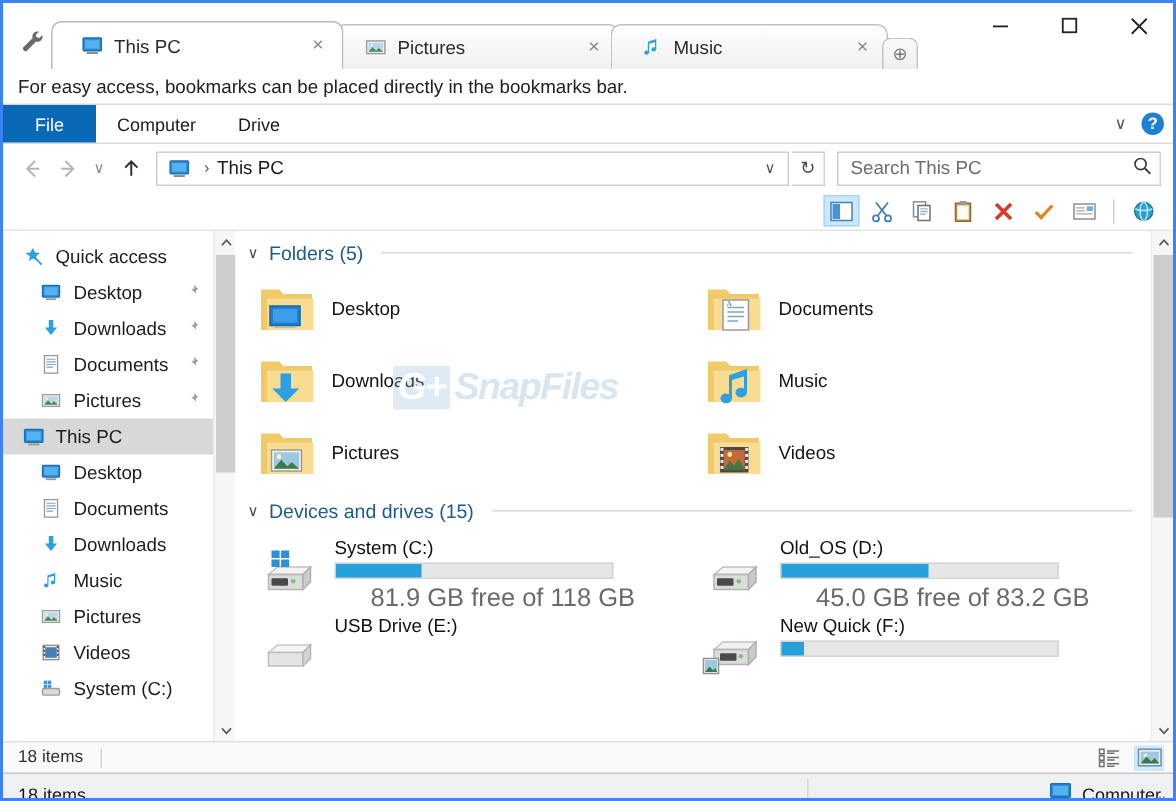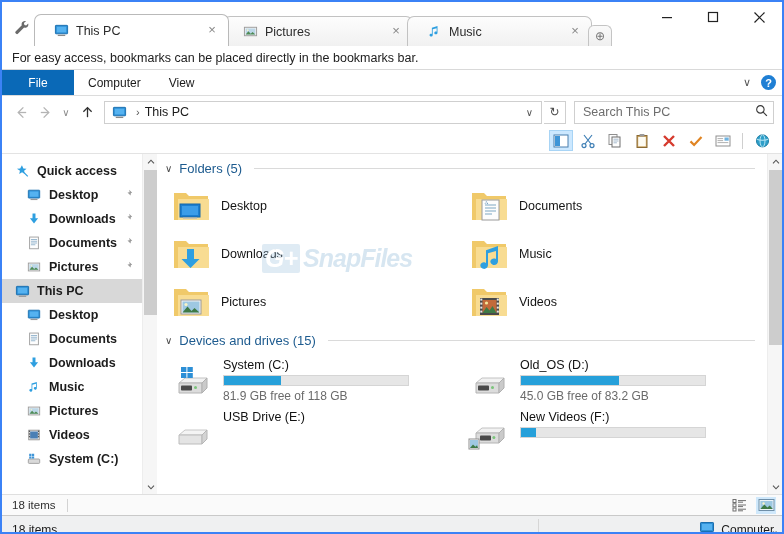--- a/index.html
+++ b/index.html
@@ -121,21 +121,21 @@
   
   .ribbon {
     height: 26px;
     background: #ffffff;
     border-bottom: 1px solid #dcdcdc;
     display: flex;
     align-items: stretch;
     position: relative;
   }
   .rb-file {
-    width: 72px;
+    width: 62px;
     background: #0a69b7;
     color: #fff;
     display: flex; align-items: center; justify-content: center;
     font-size: 12px;
   }
   .rb-tab {
     padding: 0 14px;
     display: flex; align-items: center;
     font-size: 12px;
     color: #1b1b1b;
@@ -187,21 +187,21 @@
   .crumb-drop { margin-left: auto; color:#555; font-size:10px; padding-right:4px;}
   .refreshbtn {
     width: 22px; height: 23px;
     border: 1px solid #cfcfcf;
     border-left: none;
     background: #fff;
     display: flex; align-items: center; justify-content: center;
     color: #4a4a4a; font-size: 12px;
   }
   .searchbox {
-    width: 200px;
+    width: 216px;
     height: 23px;
     border: 1px solid #cfcfcf;
     background: #fff;
     display: flex; align-items: center;
     padding: 0 5px 0 8px;
     margin-left: 6px;
     font-size: 12.5px;
     color: #6d6d6d;
   }
   .search-glyph { margin-left: auto; color:#3a3a3a; font-size:12px; }
@@ -232,21 +232,20 @@
   }
 
   
   .navpane {
     width: 140px;
     background: #ffffff;
     padding-top: 5px;
     overflow: hidden;
     position: relative;
     flex: none;
-    font-weight: bold;
   }
   .navrow {
     height: 24px;
     display: flex;
     align-items: center;
     padding-left: 24px;
     font-size: 12.5px;
     color: #1c1c1c;
     position: relative;
     white-space: nowrap;
@@ -324,21 +323,21 @@
   .drive-info { flex: 1; min-width: 0; padding-top: 1px;}
   .drive-name { font-size: 12.5px; color:#111; margin-bottom: 3px; }
   .drive-bar {
     height: 11px;
     background: #e6e6e6;
     border: 1px solid #d5d5d5;
     margin-bottom: 3px;
     max-width: 186px;
   }
   .drive-fill { height: 100%; background: #26a0da; }
-  .drive-free { font-size: 12px; color: #6a6a6a; }
+  .drive-free { font-size: 17px; color: #6a6a6a; margin-left: 24px; }
 
   .watermark {
     position: absolute;
     left: 105px; top: 90px;
     font-size: 25px;
     font-weight: bold;
     font-style: italic;
     color: rgba(110,165,205,0.28);
     letter-spacing: -1px;
     pointer-events: none;
@@ -472,21 +471,21 @@
   </div>
 
   <div class="ribbon">
     <div class="rb-file">
       <span>File</span>
     </div>
     <div class="rb-tab">
       <span>Computer</span>
     </div>
     <div class="rb-tab">
-      <span>View</span>
+      <span>Drive</span>
     </div>
     <div class="rb-right">
       <span class="rb-chevron">∨</span>
       <span class="rb-help">?</span>
     </div>
   </div>
 
   <div class="addressbar">
     <div class="navbtn">
       <svg width="15" height="15" viewBox="0 0 16 16">
@@ -943,21 +942,21 @@
               <path d="M8 16h23v10H8z" fill="#dcdcdc" stroke="#b4b4b4"></path>
               <path d="M31 16l5-5v10l-5 5z" fill="#cacaca" stroke="#b0b0b0"></path>
               <rect x="12" y="18.5" width="11" height="5" rx="0.8" fill="#4a4a4a"></rect>
               <rect x="24.4" y="19" width="3" height="3" rx="1.5" fill="#7bc47b"></rect>
               <rect x="1" y="22" width="10" height="10" fill="#fff" stroke="#8f8f8f"></rect>
               <rect x="2" y="23" width="8" height="8" fill="#9ec8e2"></rect>
               <path d="M2 31l3-3.6 2.4 2.4 1.6-1.6L10 31z" fill="#3f7a46"></path>
             </svg>
           </span>
           <div class="drive-info">
-            <div class="drive-name">New Videos (F:)</div>
+            <div class="drive-name">New Quick (F:)</div>
             <div class="drive-bar">
               <div class="drive-fill" id="fill3" style="width: 8%;"></div>
             </div>
           </div>
         </div>
       </div>
     </div>
 
     <div class="contentscroll">
       <div class="sb-arrow top">

